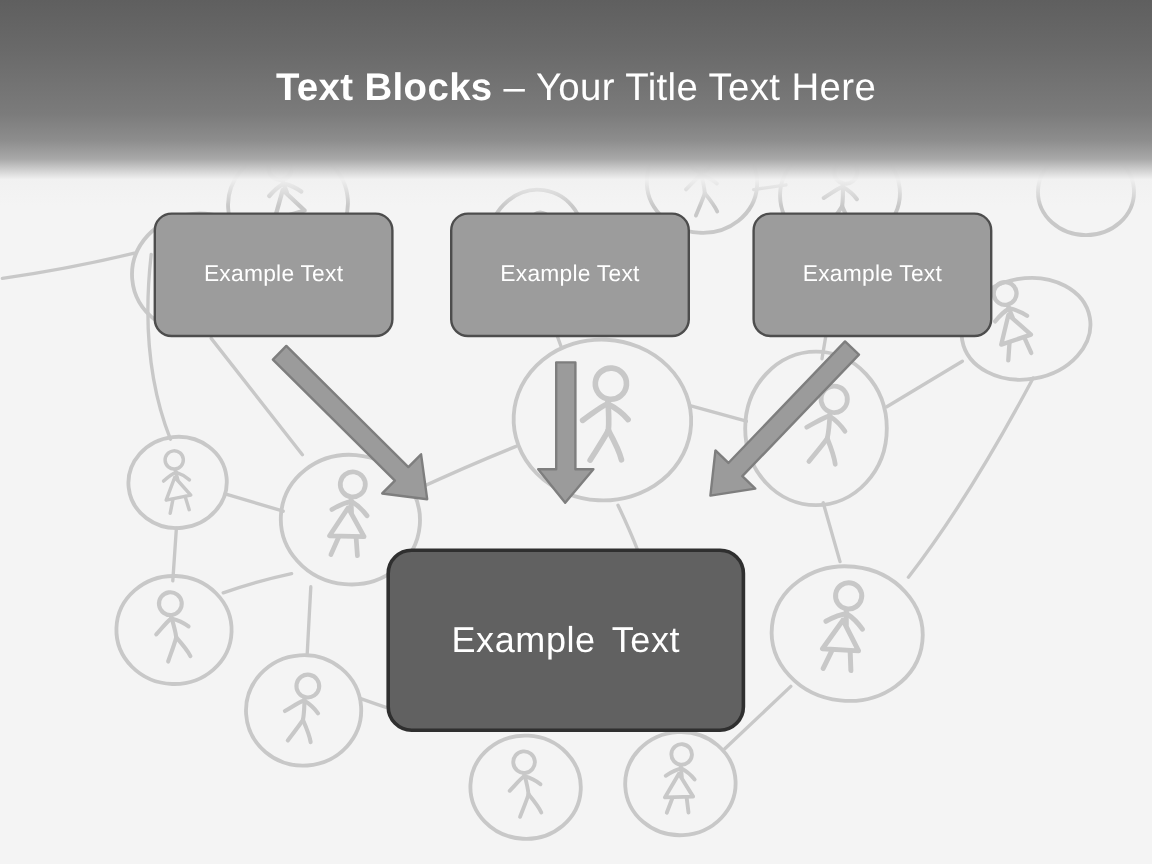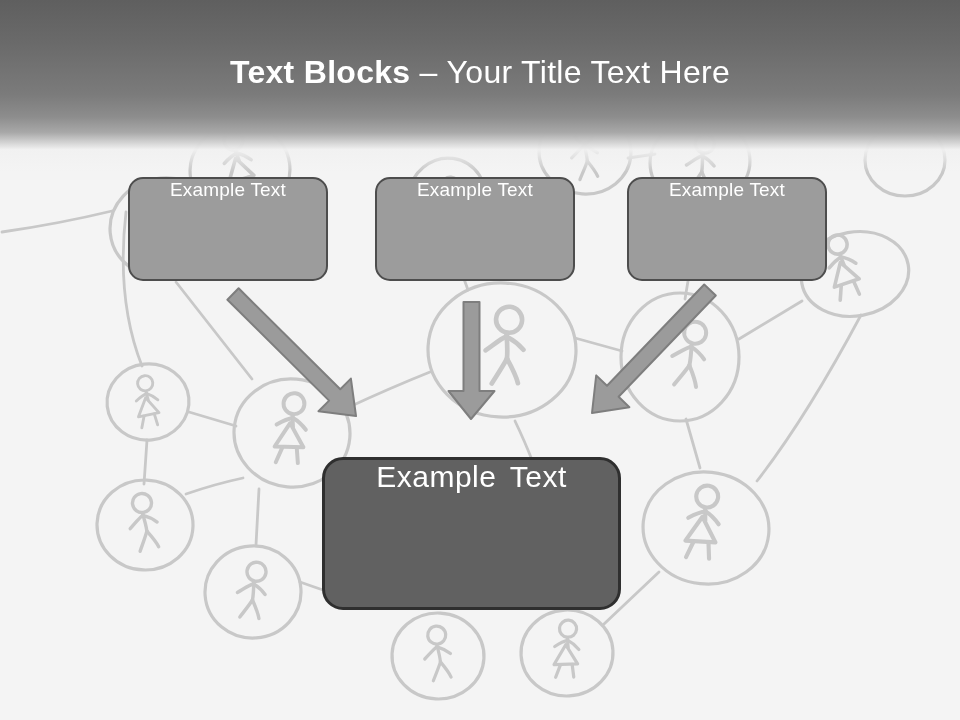--- a/index.html
+++ b/index.html
@@ -35,21 +35,21 @@
   .title .tr{font-weight:400;}
   
   svg.arrows{position:absolute;left:0;top:0;z-index:3;}
   .arrows polygon{
     fill:var(--arrow-fill,#9b9b9b);
     stroke:var(--arrow-outline,#7e7e7e);
     stroke-width:2;stroke-linejoin:round;
   }
   
   .block{
-    position:absolute;display:flex;justify-content:center;
+    position:absolute;display:flex;align-items:center;justify-content:center;
     color:var(--block-text,#ffffff);z-index:4;box-sizing:border-box;text-align:center;
   }
   .top-block{
     width:200px;height:104px;top:177px;border-radius:15px;
     background:var(--top-block-fill,#9c9c9c);
     border:2.5px solid var(--top-block-border,#4d4d4d);
     font-size:19px;letter-spacing:.2px;
   }
   .b1{left:128px;} .b2{left:375px;} .b3{left:627px;}
   .center-block{

